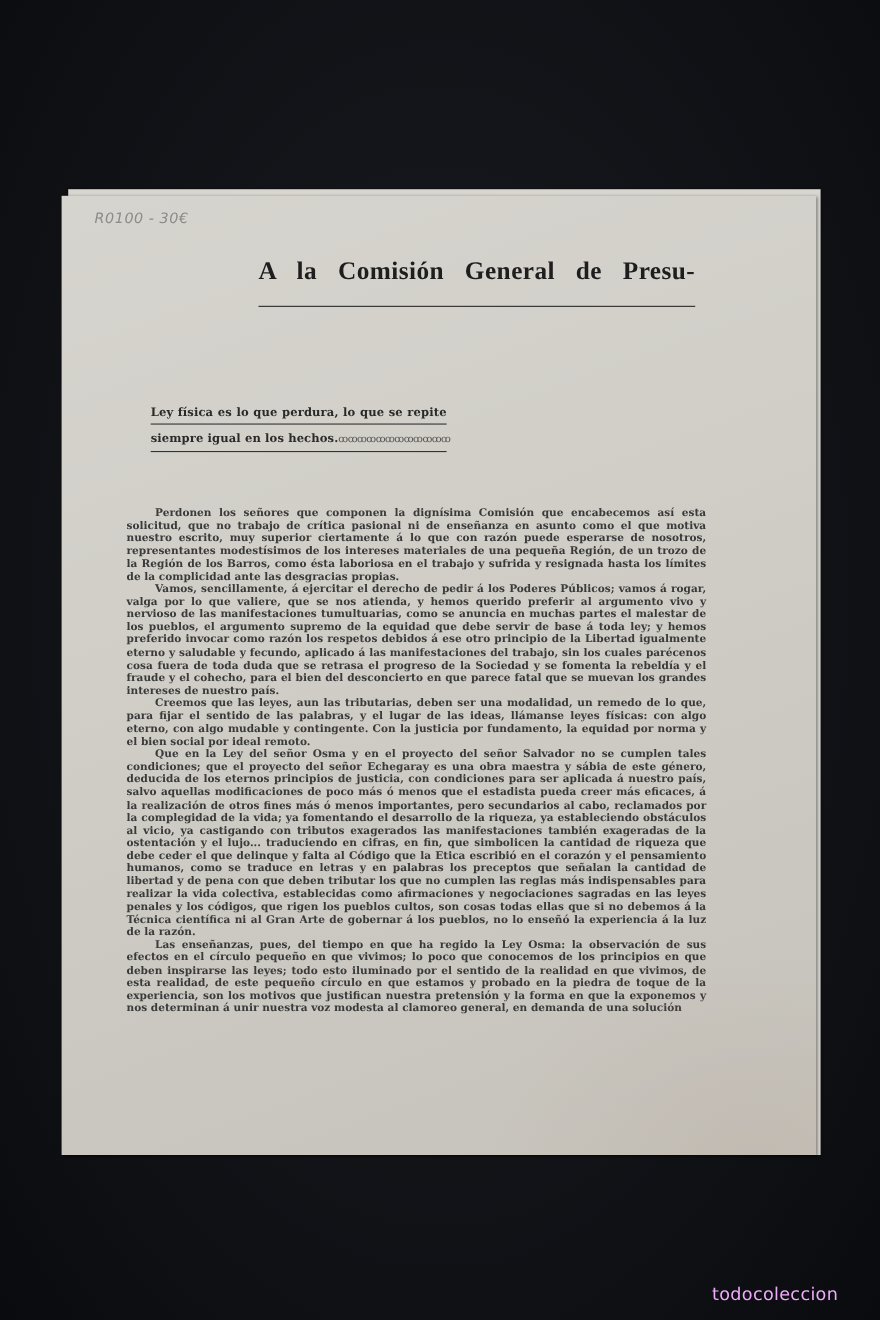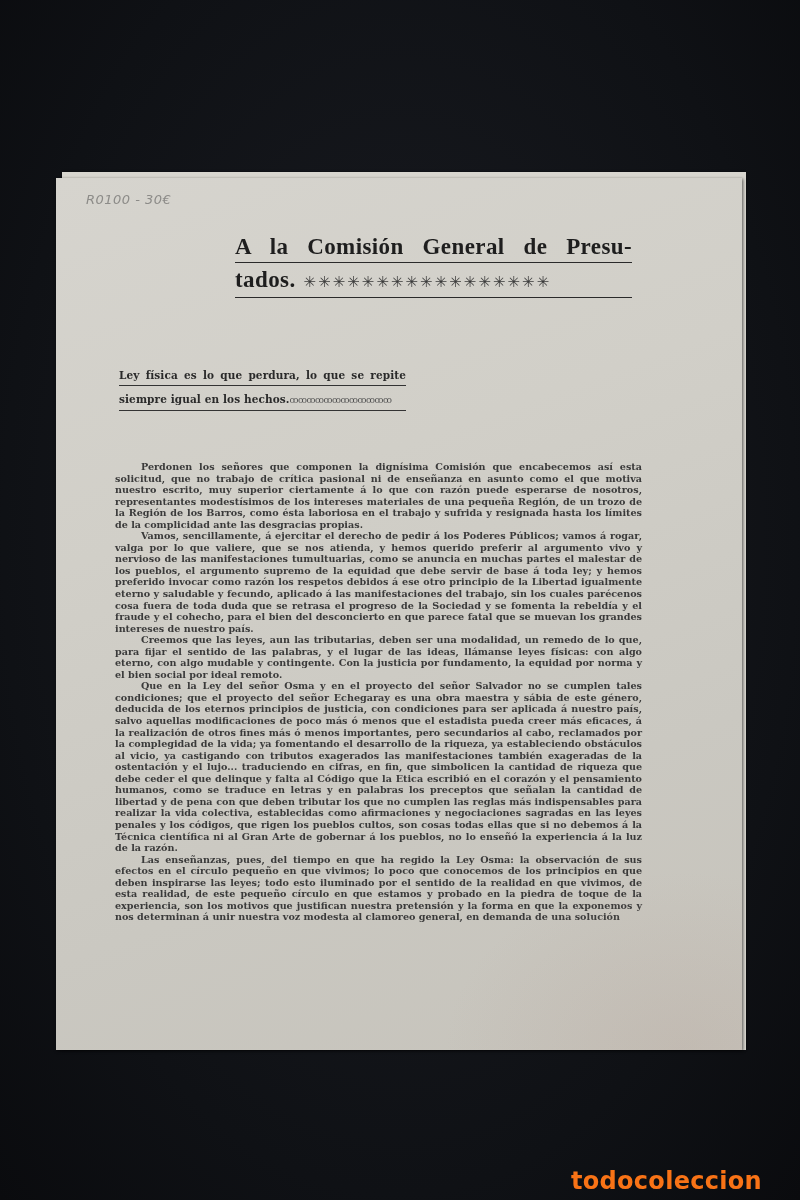--- a/index.html
+++ b/index.html
@@ -32,62 +32,60 @@
     font-family: "DejaVu Sans", sans-serif; font-size: 13px; color: #8c8b88;
     letter-spacing: 0.5px; font-style: italic; font-weight: 300; text-align: right;
   }
   .title-block {
     position: absolute; left: 179px; top: 55px; width: 397px;
   }
   .title-line {
     font-family: "Liberation Serif", serif; font-weight: bold;
     font-size: 23px; color: #1e1e1e; line-height: 28px;
     border-bottom: 1.5px solid #2a2a2a;
-    padding-bottom: 1px; margin-bottom: 3px;
+    padding-bottom: 17px; margin-bottom: 3px;
     white-space: nowrap; letter-spacing: 0.4px;
   }
   .title-line.justify { text-align: justify; text-align-last: justify; }
   .stars { font-size: 15px; letter-spacing: 2px; color: #3a3a3a; font-weight: normal; margin-left: 8px; }
   .epigraph {
     position: absolute; left: 63px; top: 190px; width: 287px;
   }
   .epi-line {
     font-family: "DejaVu Serif", serif; font-weight: bold; font-size: 10.5px;
     color: #2a2a2a; line-height: 15px;
     border-bottom: 1.3px solid #333; padding-bottom: 2px; margin-bottom: 6px;
     white-space: nowrap; text-align: justify; text-align-last: justify;
     letter-spacing: 0.1px;
+    margin-left: 18px;
   }
   .epi-line .wavy { font-size: 9px; color: #555; letter-spacing: -0.5px; font-weight: normal; }
   .body-text {
     position: absolute; left: 59px; top: 283px; width: 527px;
     font-family: "DejaVu Serif", serif; font-size: 9.6px; line-height: 11.55px;
     color: #3a3a3a; text-align: justify; font-weight: bold;
   }
   .body-text p { margin: 0; text-indent: 26px; hyphens: manual; }
   .watermark {
     position: absolute; right: 38px; top: 1167px;
-    font-family: "DejaVu Sans", sans-serif; font-weight: bold; font-size: 24px;
-    color: #f97316; letter-spacing: 0.3px;
+    font-family: "DejaVu Sans", sans-serif; font-weight: normal; font-size: 16px;
+    color: #f0abfc; letter-spacing: 0.3px;
   }
 </style>
 </head>
 <body>
 
 <div class="backdrop"></div>
 <div class="paper-under"></div>
 
 <div class="paper">
   <div class="pencil-note">R0100 - 30€</div>
 
   <div class="title-block">
     <div class="title-line justify">A la Comisión General de Presu-</div>
-    <div class="title-line">
-      <span>tados.</span><span class="stars">✳✳✳✳✳✳✳✳✳✳✳✳✳✳✳✳✳</span>
-    </div>
   </div>
 
   <div class="epigraph">
     <div class="epi-line">Ley física es lo que perdura, lo que se repite</div>
     <div class="epi-line" style="text-align:center;text-align-last:left;">
       <span>siempre igual en los hechos.</span><span class="wavy">ꝏꝏꝏꝏꝏꝏꝏꝏꝏꝏꝏꝏ</span>
     </div>
   </div>
 
   <div class="body-text">

